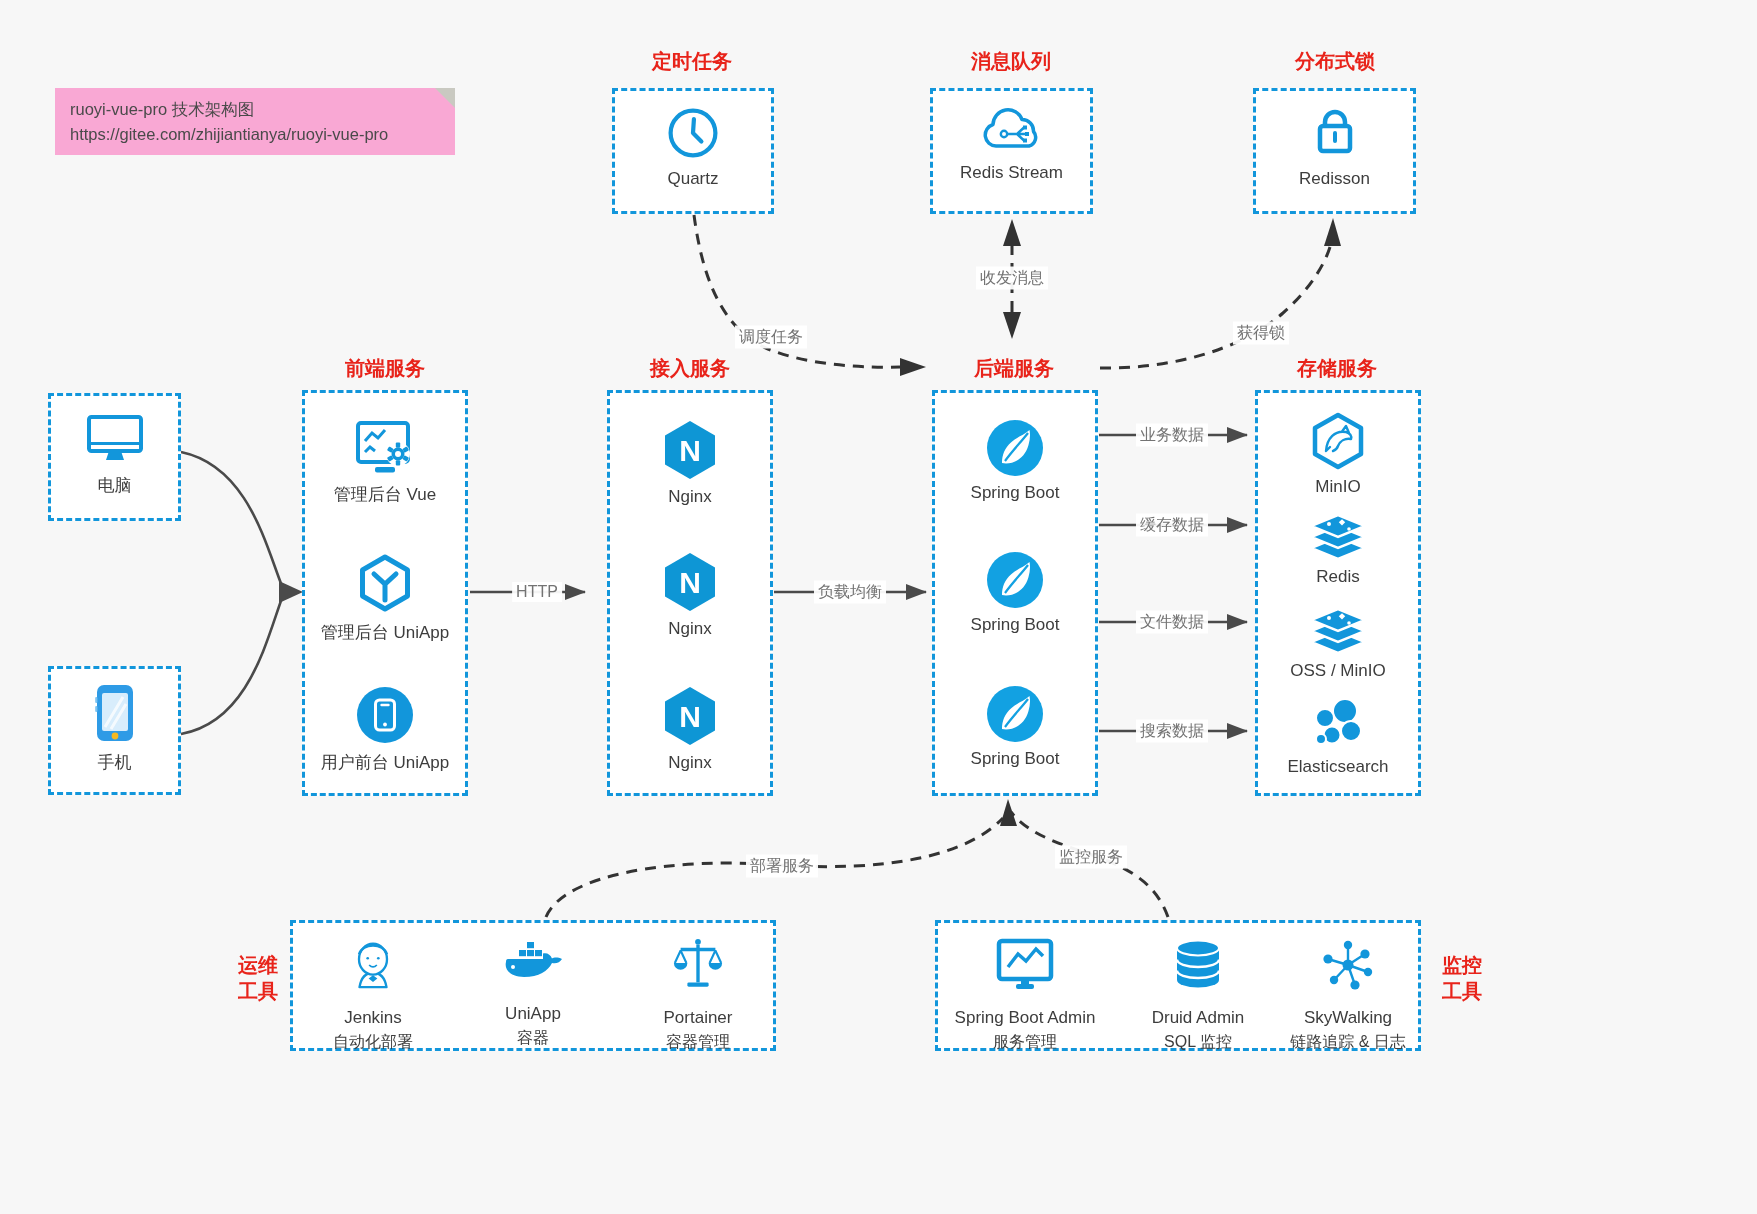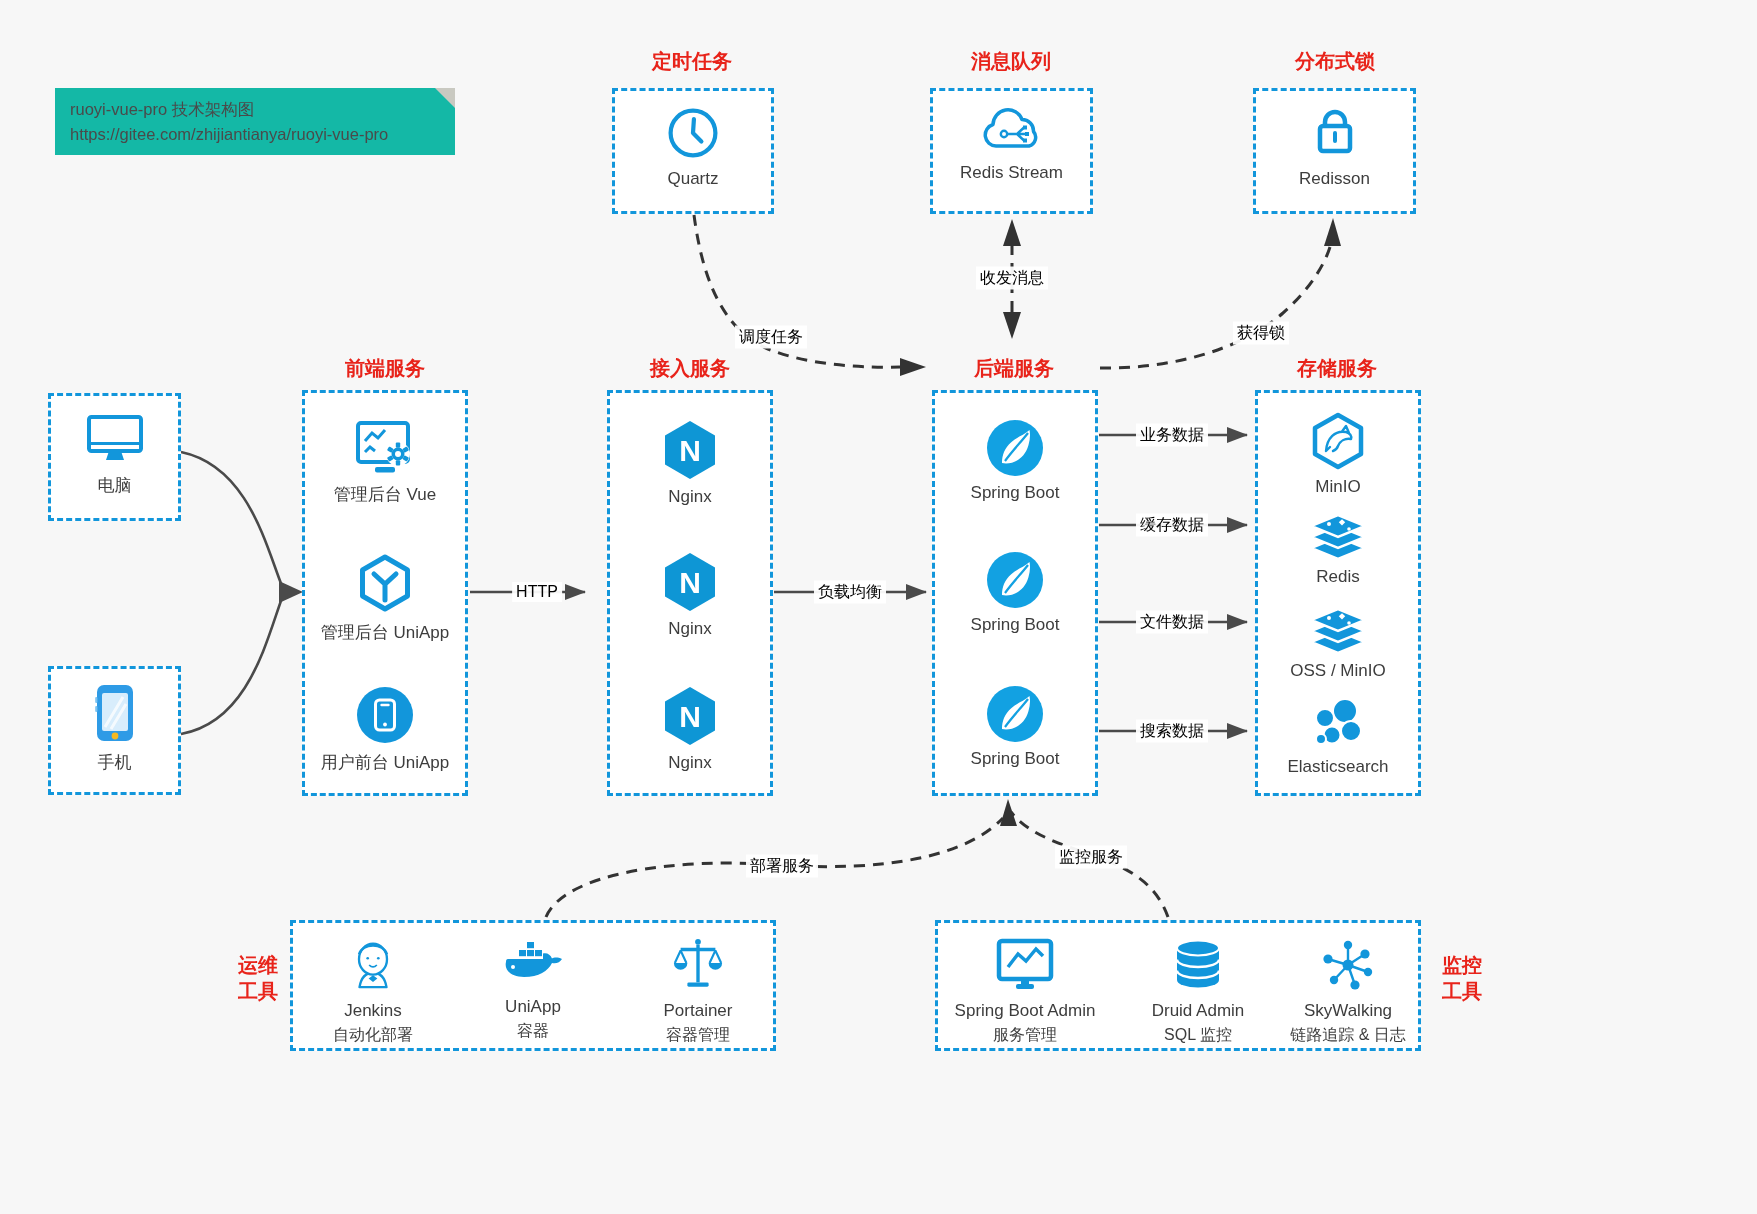--- a/index.html
+++ b/index.html
@@ -1,36 +1,36 @@
 <!DOCTYPE html>
 <html><head>
 <meta charset="utf-8">
 <style>
   html,body{margin:0;padding:0;background:#f7f7f7;}
   .canvas{position:relative;width:1757px;height:1214px;background:#f7f7f7;overflow:hidden;
           font-family:"Liberation Sans","DejaVu Sans",sans-serif;color:#3d3d3d;}
   svg.arrows{position:absolute;left:0;top:0;z-index:1;}
-  .note{position:absolute;left:55px;top:88px;width:400px;height:67px;background:#14b8a6;
+  .note{position:absolute;left:55px;top:88px;width:400px;height:67px;background:#f9a8d4;
         z-index:2;display:flex;flex-direction:column;justify-content:center;
         padding-left:15px;box-sizing:border-box;font-size:16.5px;line-height:25px;color:#4a4a4a;}
   .note .fold{position:absolute;top:0;right:0;width:0;height:0;
         border-top:20px solid #c9c9c1;border-left:20px solid transparent;}
   .dash-box{position:absolute;background:#fff;border:3px dashed #1296db;box-sizing:border-box;z-index:2;}
   .red-title{position:absolute;z-index:3;transform:translateX(-50%);font-size:20px;font-weight:bold;
         color:#e8231a;white-space:nowrap;}
   .red-side{position:absolute;z-index:3;transform:translateX(-50%);font-size:20px;font-weight:bold;
         color:#e8231a;text-align:center;line-height:26px;}
   .node{position:absolute;left:0;right:0;text-align:center;}
   .node .lbl{display:block;margin-top:6px;font-size:17px;color:#3d3d3d;text-align:center;}
   .small-node{position:absolute;left:0;right:0;top:14px;text-align:center;}
   .small-node .lbl{display:block;margin-top:8px;font-size:17px;color:#3d3d3d;}
   .edge-label{position:absolute;z-index:4;transform:translate(-50%,-50%);background:rgba(255,255,255,.94);
-        padding:1px 4px;font-size:16px;color:#000000;white-space:nowrap;}
+        padding:1px 4px;font-size:16px;color:#737373;white-space:nowrap;}
   .tool-item{position:absolute;top:14px;width:170px;text-align:center;}
-  .tool-item .nm{display:block;margin-top:6px;font-size:17px;line-height:24px;color:#3d3d3d;}
+  .tool-item .nm{display:block;margin-top:13px;font-size:17px;line-height:24px;color:#3d3d3d;}
   .tool-item .ds{display:block;font-size:16px;line-height:24px;color:#3d3d3d;}
   .icon{display:inline-block;vertical-align:top;}
 </style>
 </head>
 <body>
 
 <div class="canvas">
 
   <svg class="arrows" width="1757" height="1214" viewBox="0 0 1757 1214">
     <defs>

